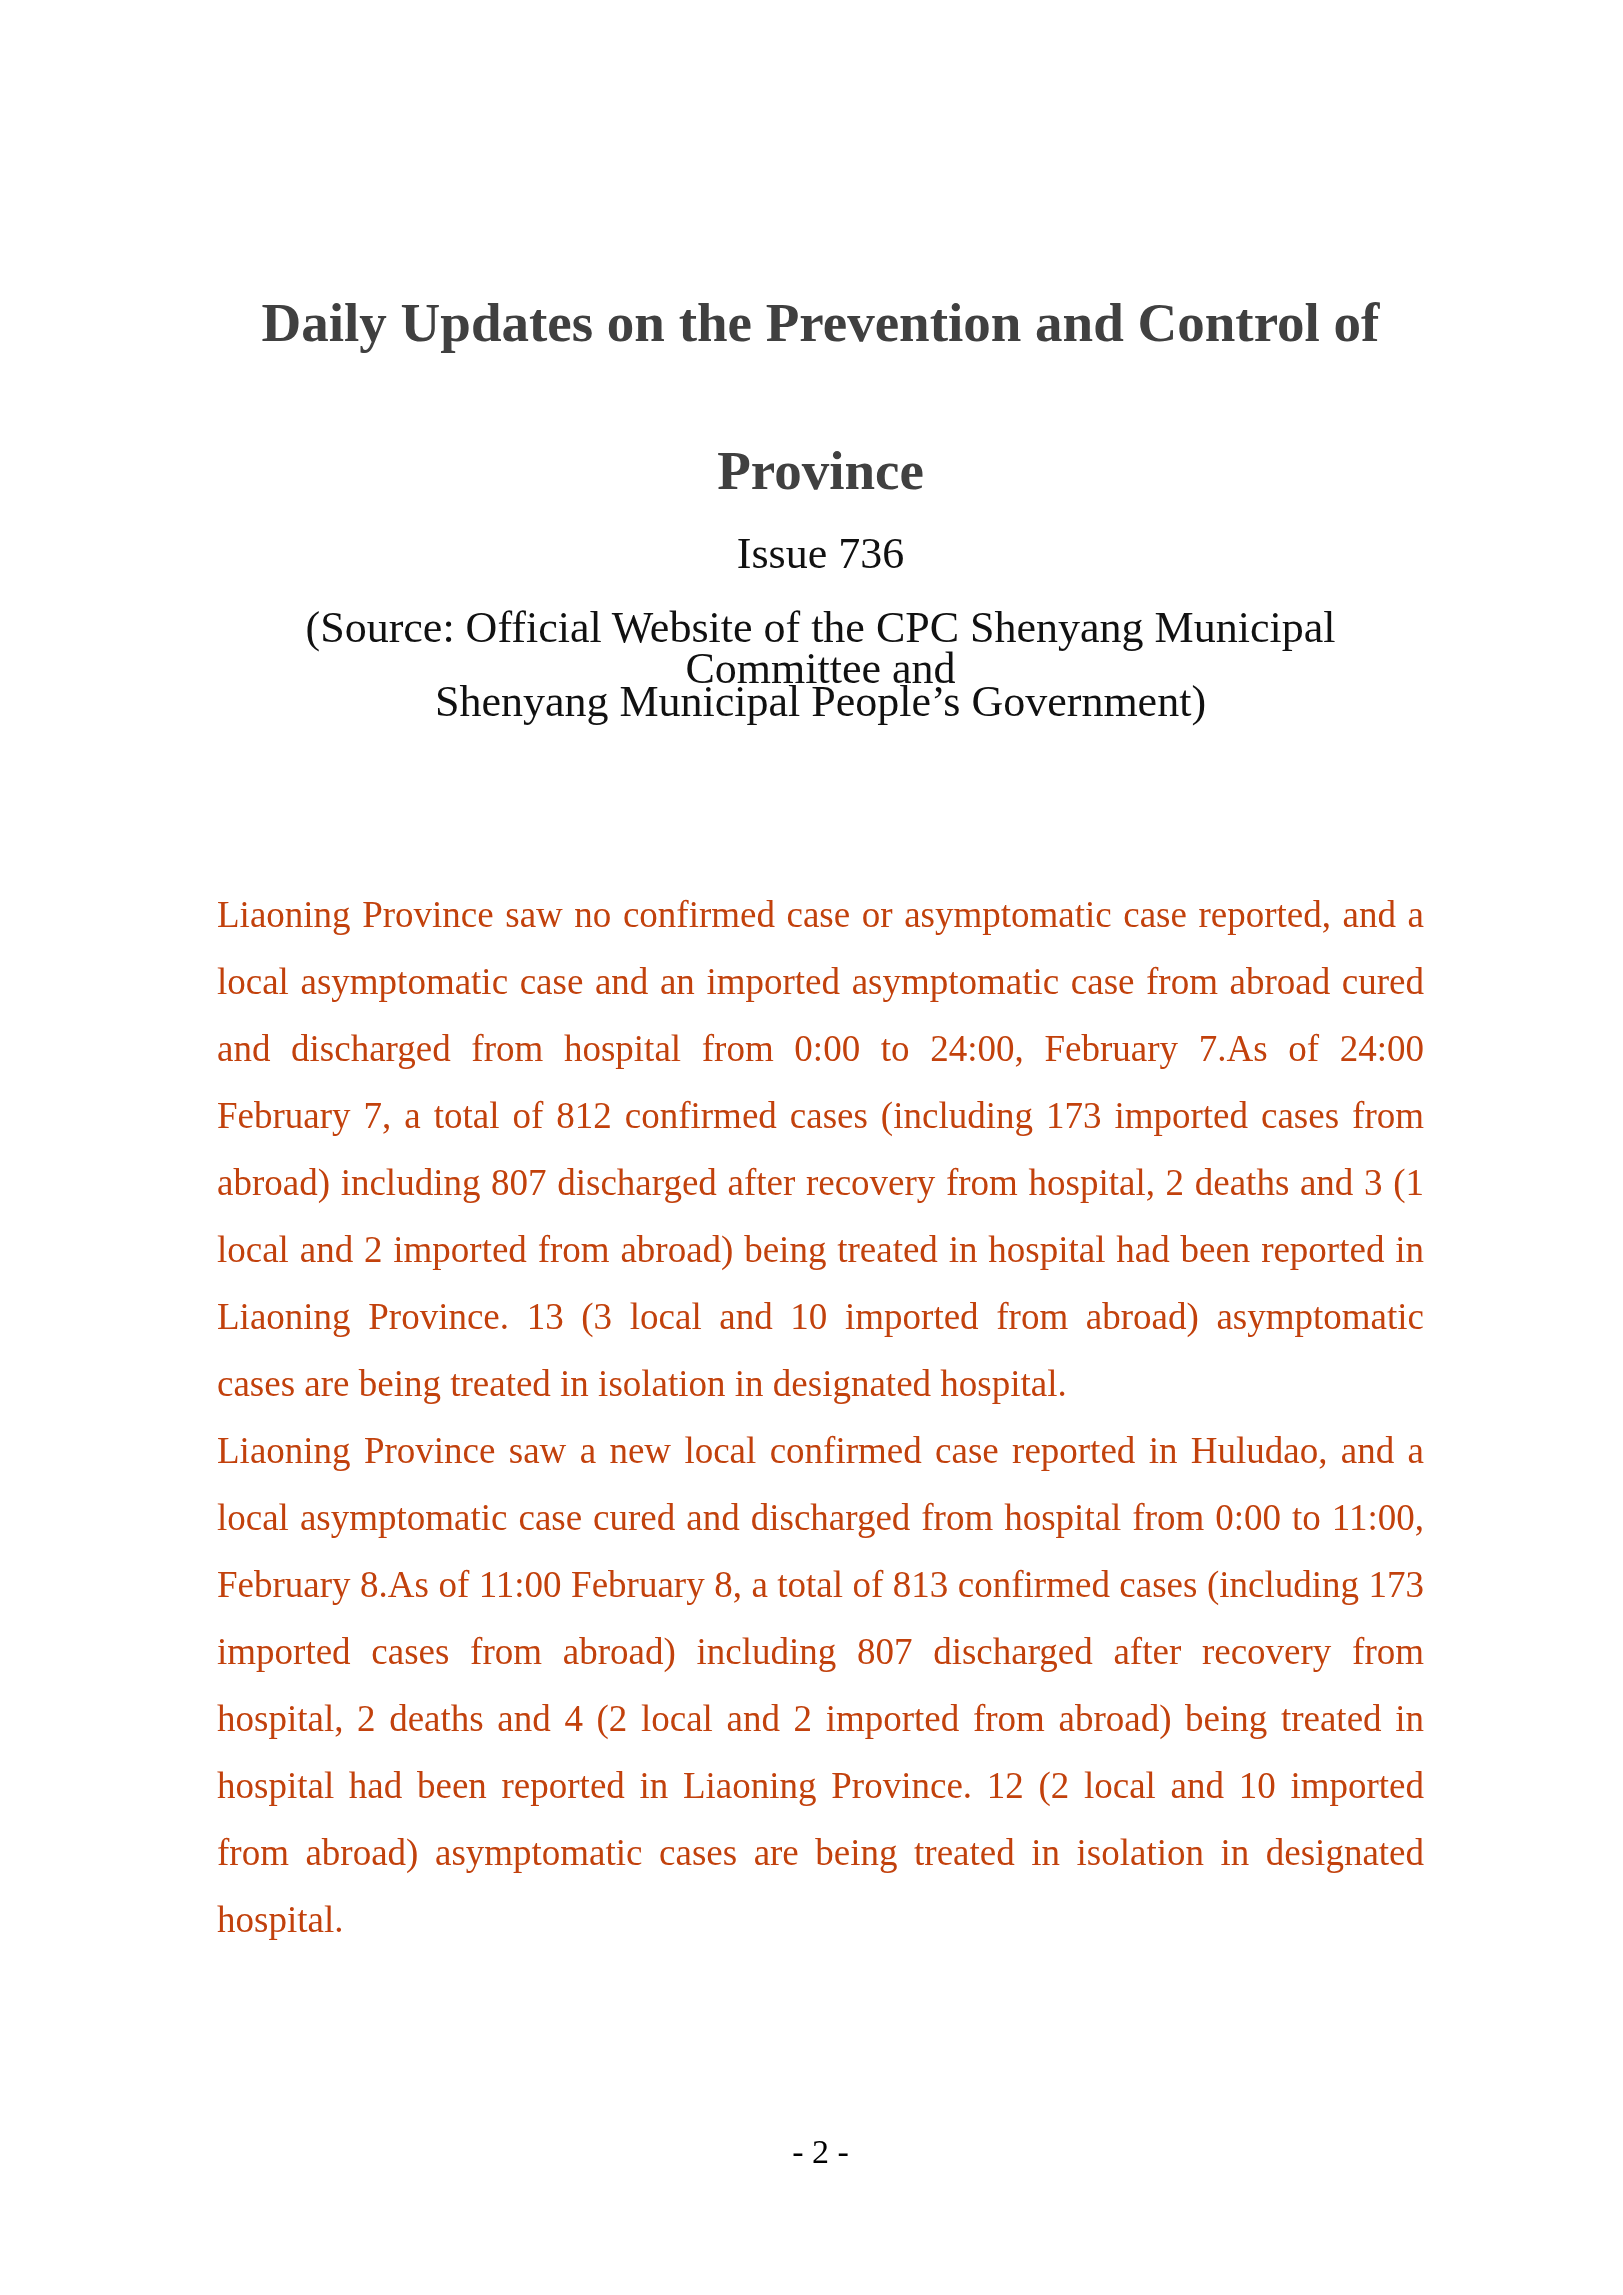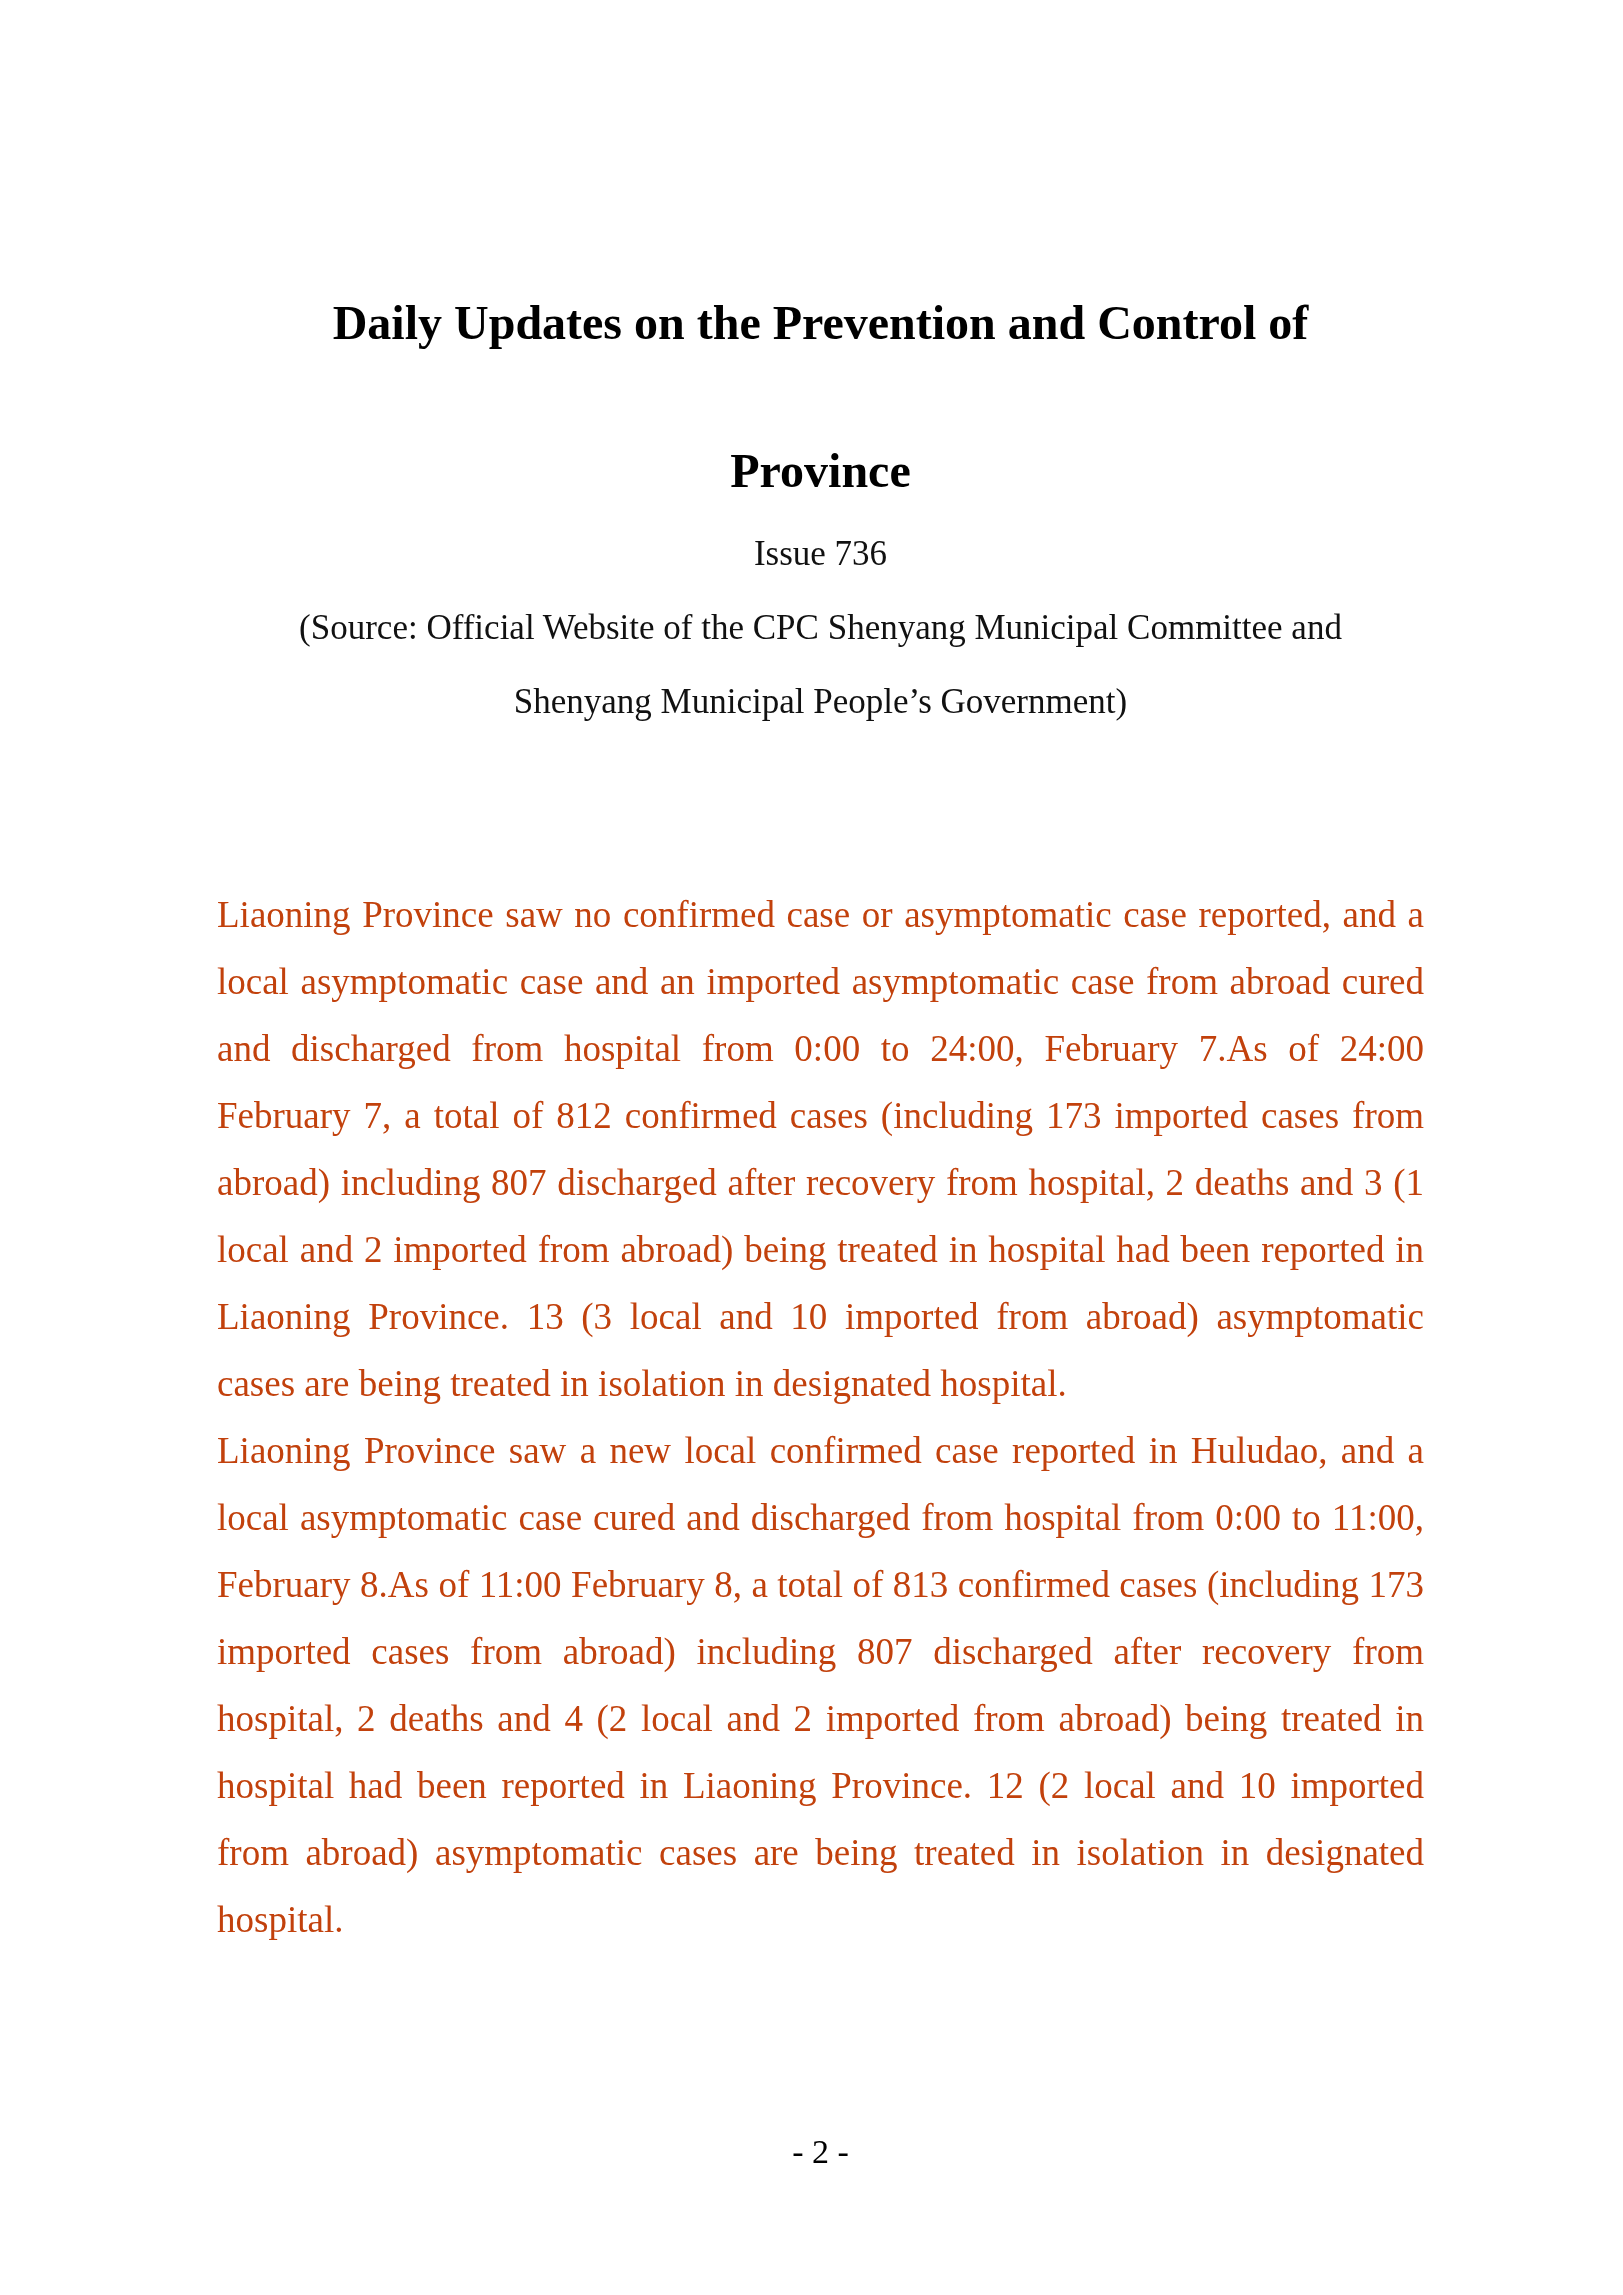--- a/index.html
+++ b/index.html
@@ -22,30 +22,30 @@
       background: #ffffff;
     }
     .title {
       position: absolute;
       left: 205px;
       width: 1231px;
       top: 286px;
       margin: 0;
       text-align: center;
       font-weight: bold;
-      font-size: 48px;
+      font-size: 55px;
       line-height: 74px;
-      color: #000000;
+      color: #404040;
     }
     .center-line {
       position: absolute;
       left: 205px;
       width: 1231px;
       text-align: center;
-      font-size: 35px;
+      font-size: 44px;
       line-height: 41px;
       color: #111111;
       margin: 0;
     }
     .issue { top: 533px; }
     .source1 { top: 607px; }
     .source2 { top: 681px; }
     .date { top: 755px; }
     .body-text {
       position: absolute;

